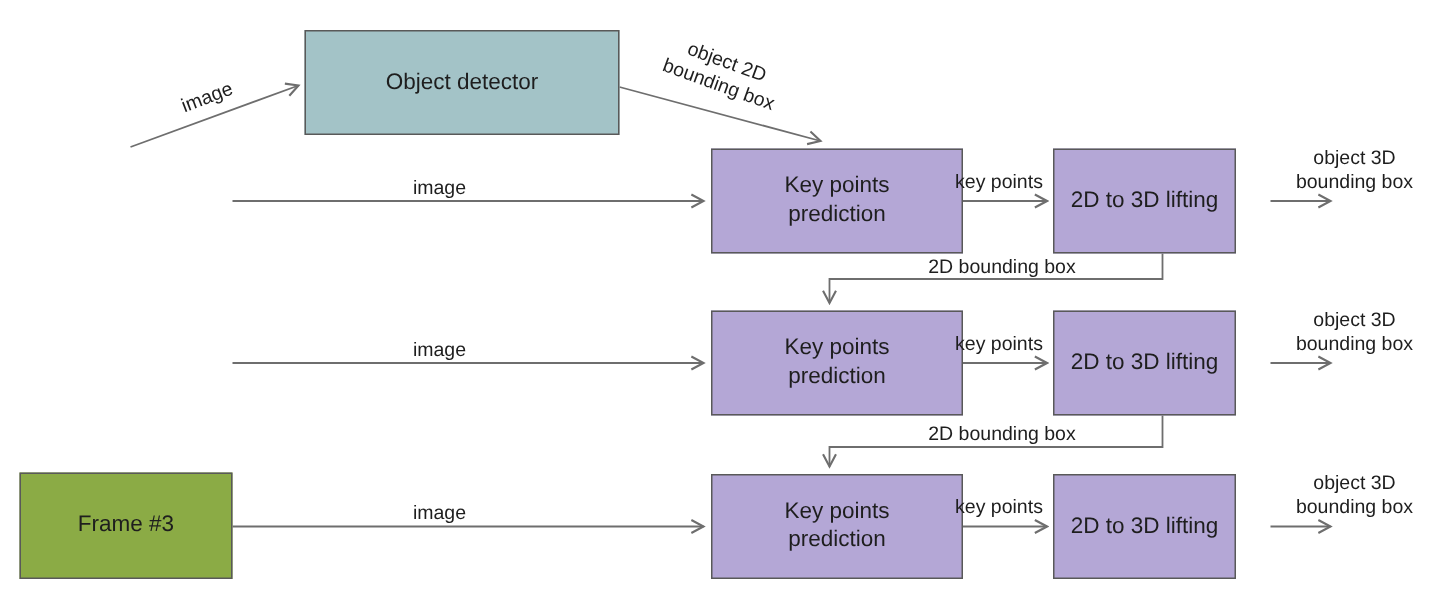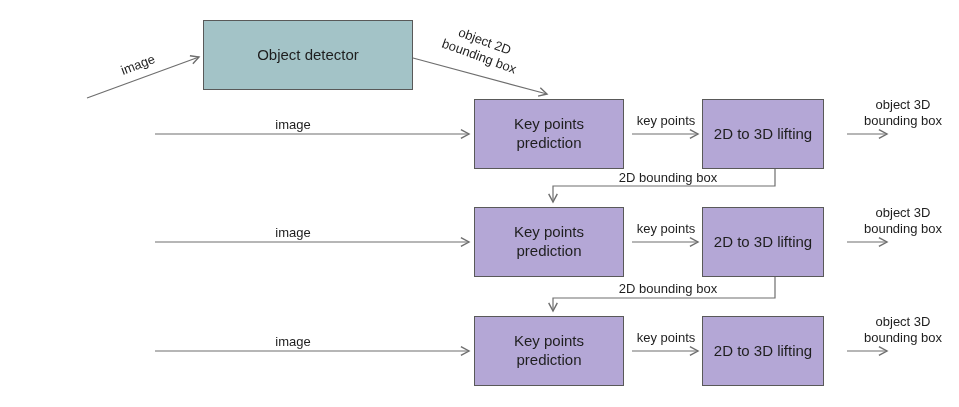--- a/index.html
+++ b/index.html
@@ -8,21 +8,21 @@
     font-family:"Liberation Sans", sans-serif;color:#1e1e1e;
   }
   #edges{position:absolute;left:0;top:0;width:959px;height:407px;}
   .box{
     position:absolute;box-sizing:border-box;border:1px solid #595959;
     display:flex;align-items:center;justify-content:center;text-align:center;
     font-size:15px;line-height:1.25;
   }
   .frame-box{background:#8bab45;width:142px;height:71px;left:13px;}
   .detector-box{background:#a3c3c7;left:203px;top:20px;width:210px;height:70px;}
-  .module-box{background:#b4a7d6;width:150px;height:70px;left:474px;}
+  .module-box{background:#b4a7d6;width:168px;height:70px;left:474px;}
   .lift-box{background:#b4a7d6;width:122px;height:70px;left:702px;}
   .kp-inner{width:112px;}
   .edge-label{
     position:absolute;font-size:13px;line-height:1.2;text-align:center;
     white-space:nowrap;
   }
   .wrap-label{white-space:normal;}
   .rot{transform-origin:center center;}
   .r1{top:99px;}  .r2{top:207px;}  .r3{top:316px;}
   .f1{top:98px;}  .f2{top:206px;}  .f3{top:315px;}
@@ -60,20 +60,23 @@
   </svg>
 
   <div class="box detector-box">
     <span>Object detector</span>
   </div>
 
   <div class="edge-label rot" style="left:112px;top:57px;width:52px;transform:rotate(-21deg);">image</div>
 
   <div class="edge-label rot wrap-label" style="left:434px;top:33px;width:96px;transform:rotate(20deg);">object 2D bounding box</div>
 
+  <div class="box frame-box f3">
+    <span>Frame #3</span>
+  </div>
 
   <div class="box module-box r1">
     <span class="kp-inner">Key points prediction</span>
   </div>
   <div class="box module-box r2">
     <span class="kp-inner">Key points prediction</span>
   </div>
   <div class="box module-box r3">
     <span class="kp-inner">Key points prediction</span>
   </div>

